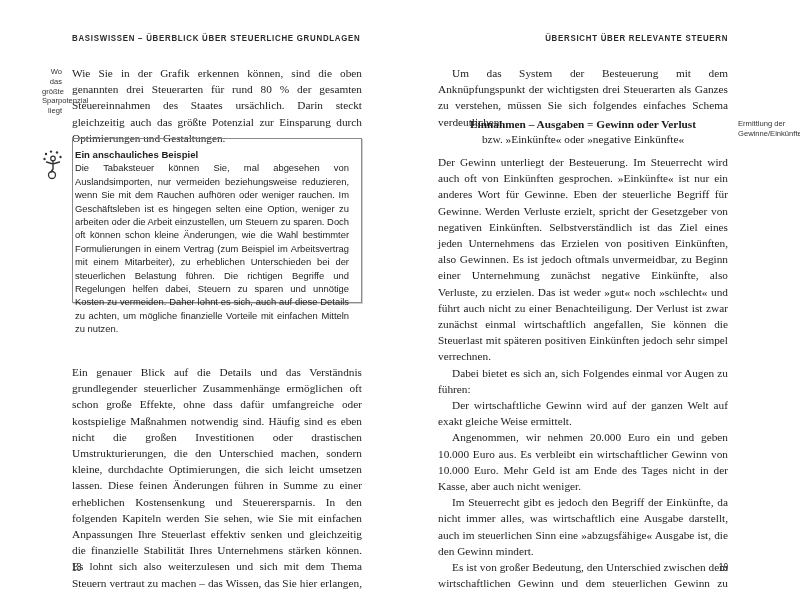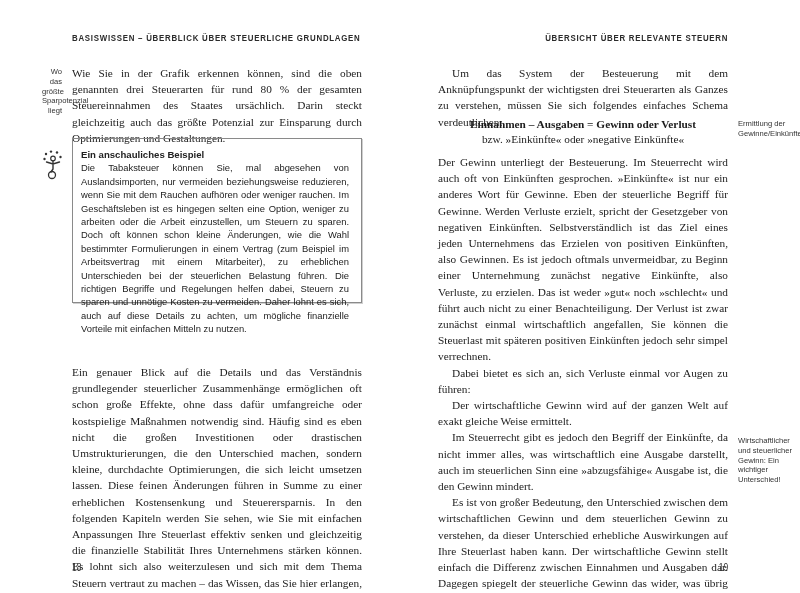--- a/index.html
+++ b/index.html
@@ -32,21 +32,21 @@
       position: absolute;
       font-family: "Liberation Sans", sans-serif;
       font-size: 7.6px; line-height: 9.8px; color: #333;
     }
     .left .margin-note { right: 338px; width: 62px; text-align: right; padding-left: 42px; }
     .right .margin-note { left: 338px; width: 62px; text-align: left; }
 
     .example-box {
       position: absolute; left: 72px; top: 138px; width: 290px; height: 165px;
       border: 1px solid #8a8a8a; box-shadow: 1px 1px 0 #cfcfcf;
-      padding: 9px 12px 6px 8px;
+      padding: 9px 12px 6px 2px;
       font-family: "Liberation Sans", sans-serif;
       font-size: 9.4px; line-height: 13.4px; color: #222;
       text-align: justify;
     }
     .example-box .box-title { font-weight: bold; font-size: 9.6px; }
 
     .juggler-icon { position: absolute; left: 42px; top: 150px; width: 22px; height: 30px; }
 
     .formula {
       position: absolute; left: 38px; width: 290px; top: 117px;
@@ -107,22 +107,22 @@
 
   <div class="formula">
     <div>Einnahmen – Ausgaben = Gewinn oder Verlust</div>
     <div style="font-weight:normal;">bzw. »Einkünfte« oder »negative Einkünfte«</div>
   </div>
 
   <div class="margin-note" style="top:119px;">Ermittlung der Gewinne/Einkünfte</div>
 
   <div class="body-text" style="left:38px; top:154px; width:290px;">
     <p>Der Gewinn unterliegt der Besteuerung. Im Steuerrecht wird auch oft von Einkünften gesprochen. »Einkünfte« ist nur ein anderes Wort für Gewinne. Eben der steuerliche Begriff für Gewinne. Werden Verluste erzielt, spricht der Gesetzgeber von negativen Einkünften. Selbstverständlich ist das Ziel eines jeden Unternehmens das Erzielen von positiven Einkünften, also Gewinnen. Es ist jedoch oftmals unvermeidbar, zu Beginn einer Unternehmung zunächst negative Einkünfte, also Verluste, zu erzielen. Das ist weder »gut« noch »schlecht« und führt auch nicht zu einer Benachteiligung. Der Verlust ist zwar zunächst einmal wirtschaftlich angefallen, Sie können die Steuerlast mit späteren positiven Einkünften jedoch sehr simpel verrechnen.</p>
-    <p class="indent">Dabei bietet es sich an, sich Verluste einmal vor Augen zu führen:</p>
+    <p class="indent">Dabei bietet es sich an, sich Folgendes einmal vor Augen zu führen:</p>
     <p class="indent">Der wirtschaftliche Gewinn wird auf der ganzen Welt auf exakt gleiche Weise ermittelt.</p>
+    <p class="indent">Angenommen, wir nehmen 20.000 Euro ein und geben 10.000 Euro aus. Es verbleibt ein wirtschaftlicher Gewinn von 10.000 Euro. Mehr Geld ist am Ende des Tages nicht in der Kasse, aber auch nicht weniger.</p>
     <p class="indent">Im Steuerrecht gibt es jedoch den Begriff der Einkünfte, da nicht immer alles, was wirtschaftlich eine Ausgabe darstellt, auch im steuerlichen Sinn eine »abzugsfähige« Ausgabe ist, die den Gewinn mindert.</p>
     <p class="indent">Es ist von großer Bedeutung, den Unterschied zwischen dem wirtschaftlichen Gewinn und dem steuerlichen Gewinn zu verstehen, da dieser Unterschied erhebliche Auswirkungen auf Ihre Steuerlast haben kann. Der wirtschaftliche Gewinn stellt einfach die Differenz zwischen Einnahmen und Ausgaben dar. Dagegen spiegelt der steuerliche Gewinn das wider, was übrig bleibt, wenn von den Einnahmen nur das abgezogen wird, was das Finanzamt nach den geltenden Vorschriften anerkennt. Nicht alle wirtschaftlichen Ausgaben mindern den steuerlichen Gewinn. Dies führt</p>
   </div>
 
-  <div class="margin-note" style="top:436px;">Wirtschaftlicher und steuerlicher Gewinn: Ein wichtiger Unterschied!</div>
 
   <div class="page-number">19</div>
 </div>
 
 </body></html>

